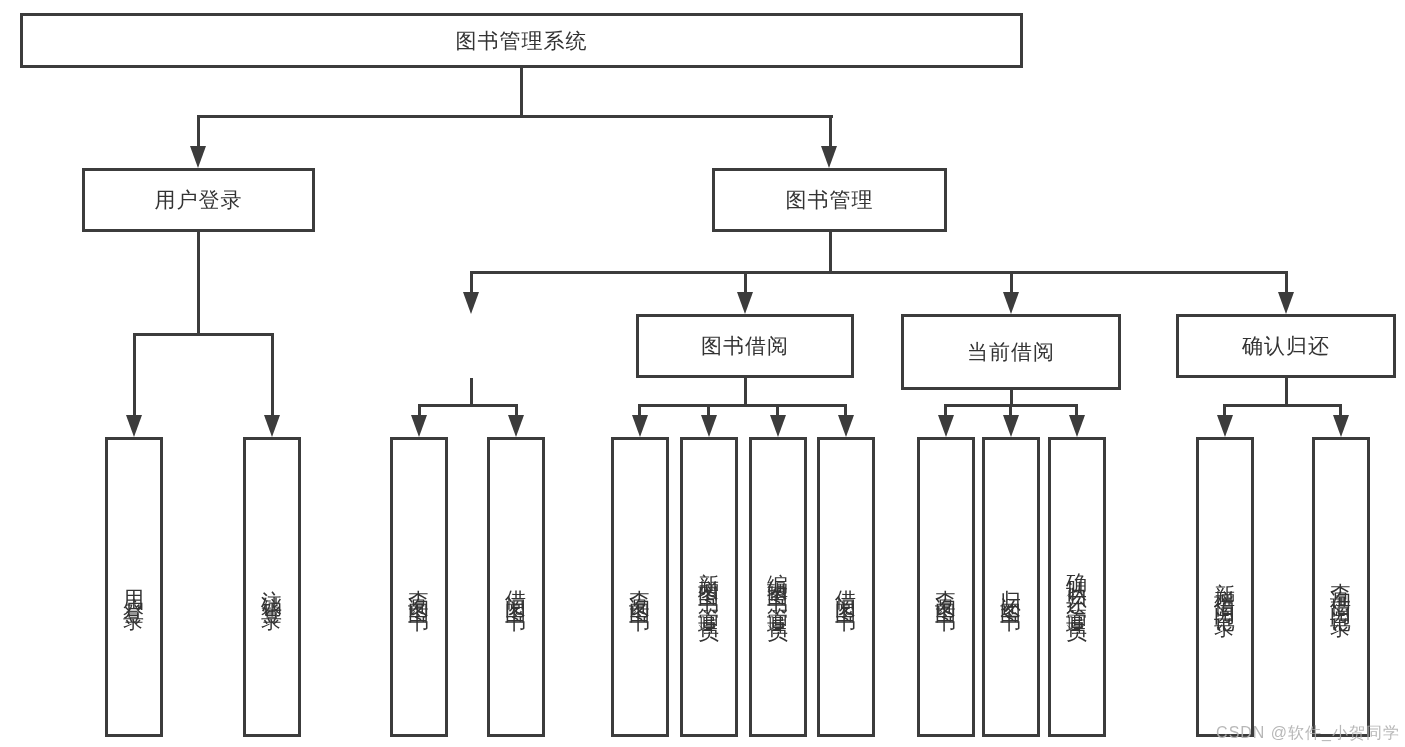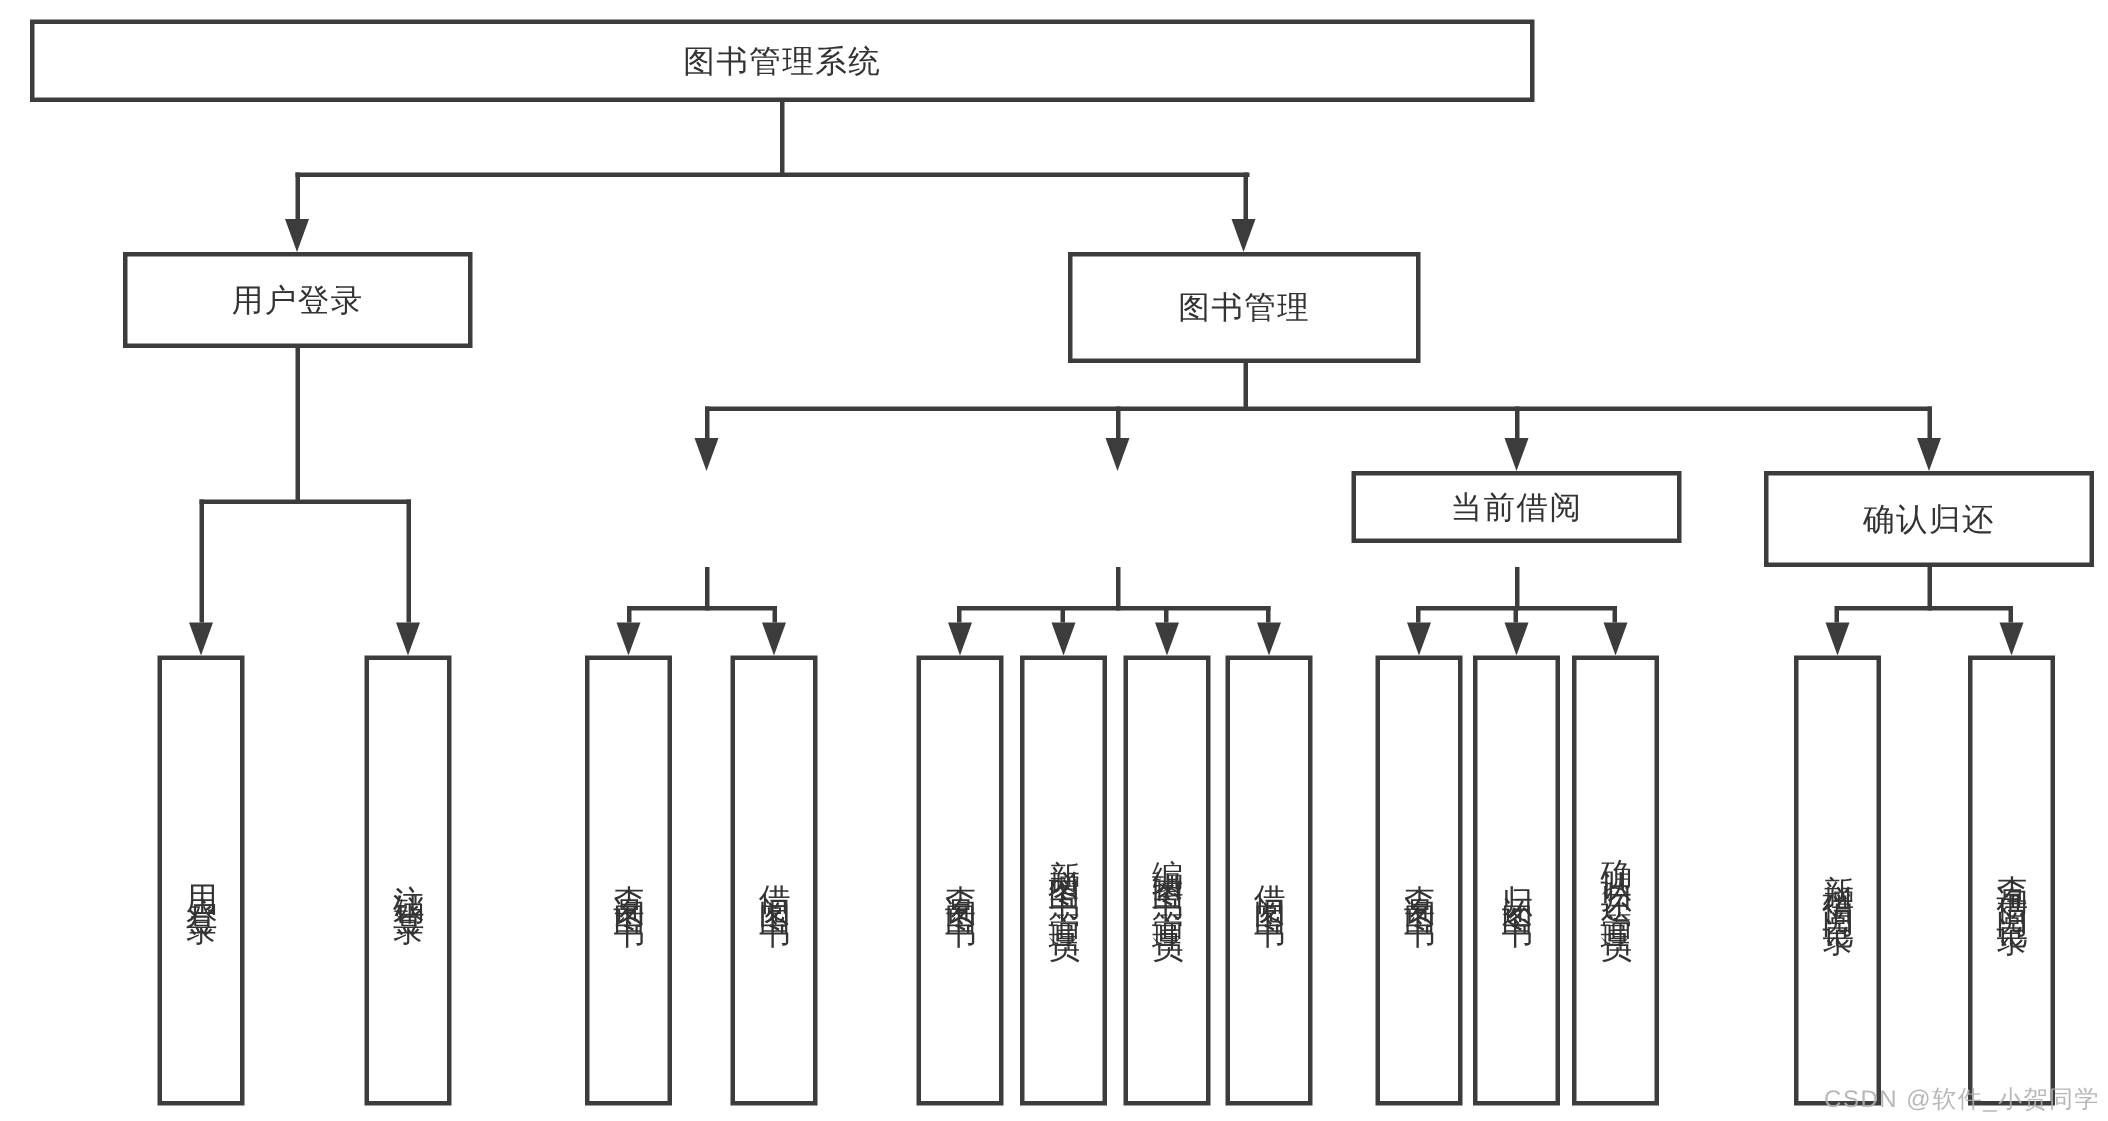--- a/index.html
+++ b/index.html
@@ -52,27 +52,30 @@
 <div id="canvas">
 
   <div class="box" style="left:20px;top:13px;width:1003px;height:55px;">
     <span>图书管理系统</span>
   </div>
 
   <div class="box" style="left:82px;top:168px;width:233px;height:64px;">
     <span>用户登录</span>
   </div>
 
-  <div class="box" style="left:712px;top:168px;width:235px;height:74px;">
+  <div class="box" style="left:712px;top:168px;width:235px;height:64px;">
     <span>图书管理</span>
   </div>
 
 
+  <div class="box" style="left:636px;top:314px;width:218px;height:64px;">
+    <span>图书借阅</span>
+  </div>
 
-  <div class="box" style="left:901px;top:314px;width:220px;height:48px;">
+  <div class="box" style="left:901px;top:314px;width:220px;height:76px;">
     <span>当前借阅</span>
   </div>
 
   <div class="box" style="left:1176px;top:314px;width:220px;height:64px;">
     <span>确认归还</span>
   </div>
 
   <div class="box leaf" style="left:105px;top:437px;width:58px;height:300px;">
     <span class="vtext">用户登录</span>
   </div>

